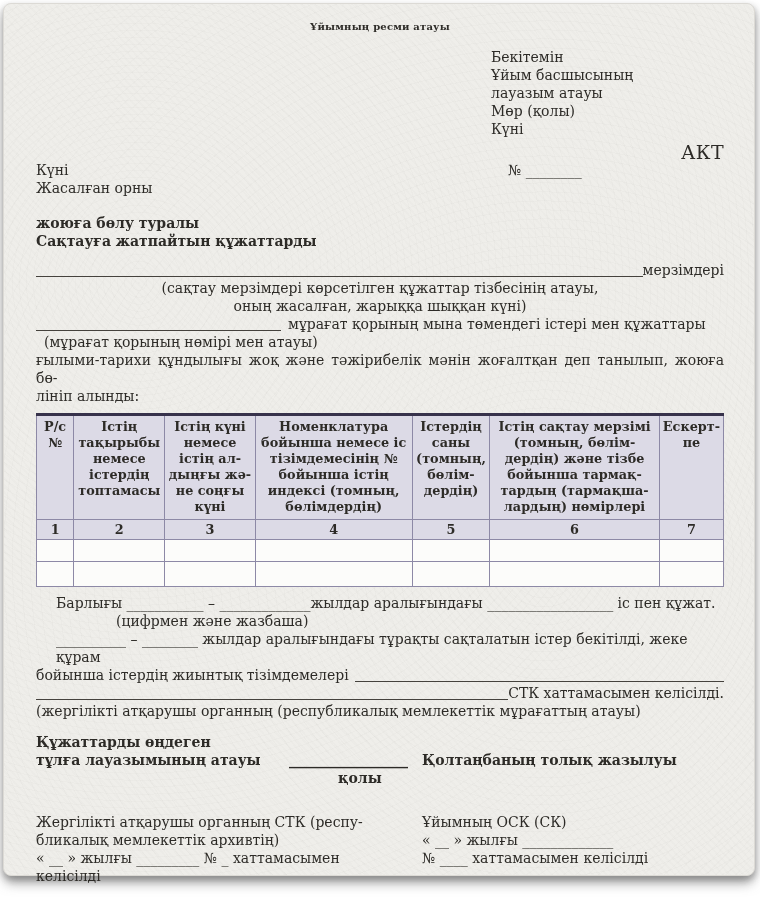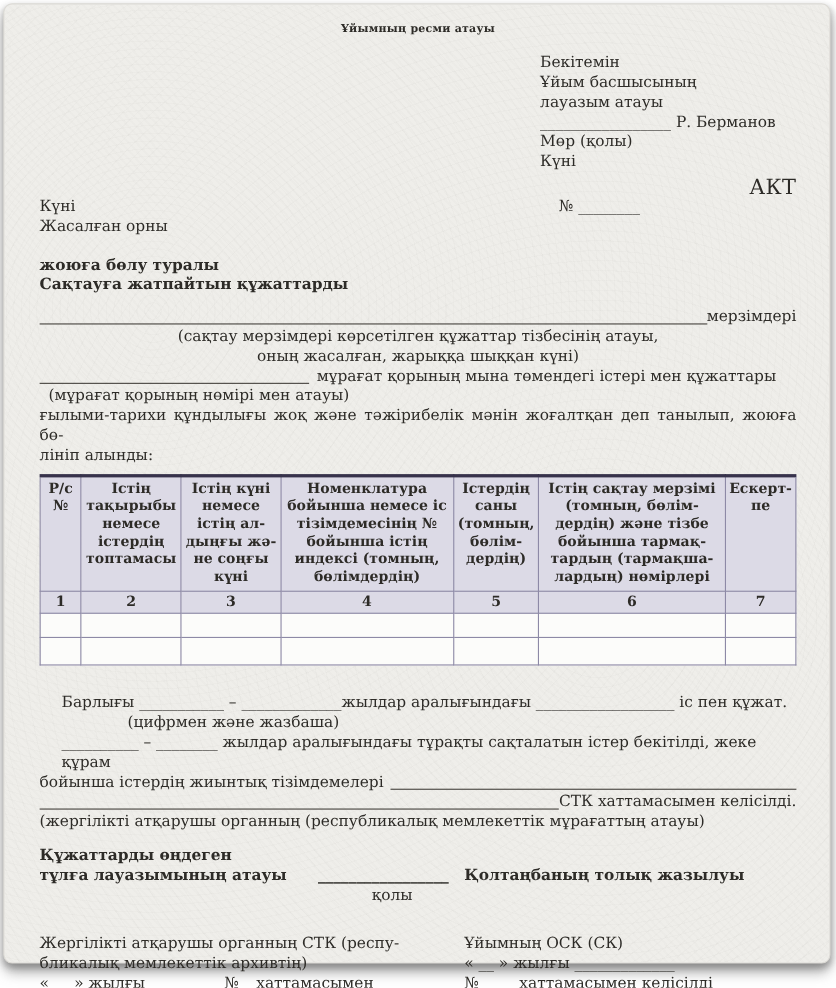--- a/index.html
+++ b/index.html
@@ -51,50 +51,49 @@
   }
   table.dest th,table.dest td{border:1px solid #8d89a6;text-align:center;}
   table.dest th{
     background:#dcdae6;font-weight:bold;vertical-align:top;
     padding:3px 3px 4px 3px;
   }
   tr.num-row td{background:#dcdae6;font-weight:bold;height:19px;padding:0 2px;}
   tr.empty-row td{background:#fcfcfa;height:19px;}
   tr.empty-row:last-child td{height:22px;}
 
-  .totals{margin-top:25px;}
+  .totals{margin-top:7px;}
   .tot-line1{padding-left:20px;}
   .tot-cap1{padding-left:80px;}
   .tot-line2{padding-left:20px;}
   .tot-cap2{white-space:nowrap;}
 
   .processing{margin-top:13px;font-weight:bold;}
   .proc-row2{display:flex;white-space:nowrap;}
   .proc-label{width:253px;}
   .proc-right{margin-left:14px;}
-  .proc-caption{font-weight:normal;margin-left:302px;}
+  .proc-caption{font-weight:bold;margin-left:302px;}
 
   .footer-cols{display:flex;margin-top:26px;}
   .footer-left{width:353px;}
   .footer-right{margin-left:33px;width:300px;}
   .footer-cols div{white-space:nowrap;}
 </style>
 </head>
 <body>
 
 <div class="page">
   <div class="content">
 
     <div class="doc-title">Ұйымның ресми атауы</div>
 
     <div class="approval">
       <div>Бекітемін</div>
       <div>Ұйым басшысының</div>
       <div>лауазым атауы</div>
-      <div>_________________ Р. Берманов</div>
       <div>Мөр  (қолы)</div>
       <div>Күні</div>
     </div>
 
     <div class="act-heading">АКТ</div>
 
     <div class="act-meta">
       <div>Күні</div>
       <div class="act-number">№ ________</div>
     </div>

